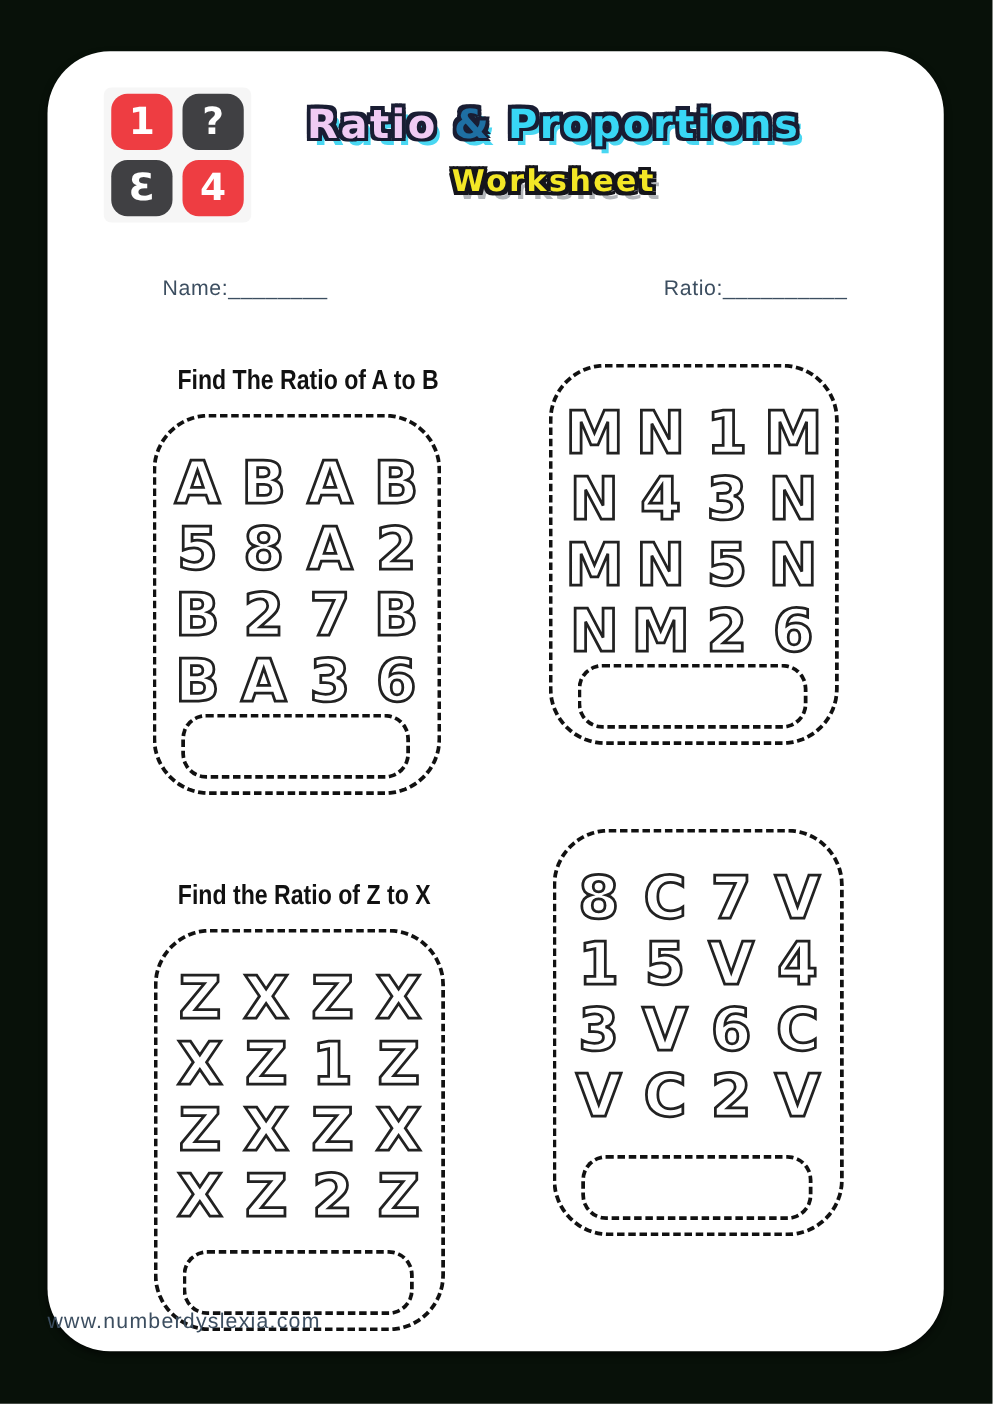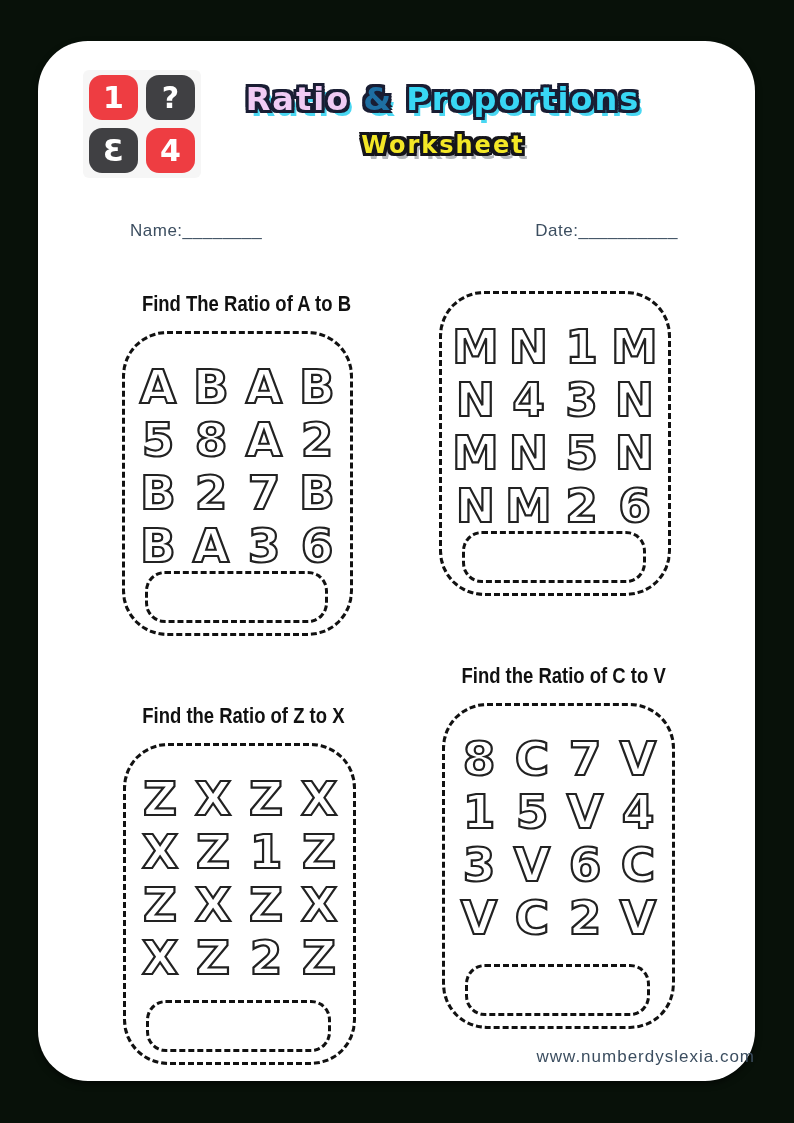--- a/index.html
+++ b/index.html
@@ -97,21 +97,21 @@
   .p1 { left:84px;  top:250px; width:231px; }
   .p1 .dash-box { height:305px; }
   .p2 { left:401px; top:250px; width:232px; }
   .p2 .dash-box { height:305px; }
   .p3 { left:85px;  top:662px; width:233px; }
   .p3 .dash-box { height:322px; }
   .p4 { left:404px; top:622px; width:233px; }
   .p4 .dash-box { height:326px; }
   
   .footer {
-    position:absolute; left:0; right:0; bottom:14px; text-align:right;
+    position:absolute; left:0; right:0; bottom:14px; text-align:left;
     color:#3c4e60; font-size:17px; letter-spacing:1px;
   }
 </style>
 </head>
 <body>
 
 <div class="card">
 
   <div class="logo-bg">
     <div class="logo">
@@ -122,21 +122,21 @@
     </div>
   </div>
 
   <div class="title-wrap">
     <div class="title-line1"><span class="t-out w-pink">Ratio</span><span class="t-out"> </span><span class="t-out w-blue">&amp;</span><span class="t-out"> </span><span class="t-out w-cyan">Proportions</span></div>
     <div class="title-line2"><span class="t-out2 w-yellow">Worksheet</span></div>
   </div>
 
   <div class="fields">
     <div><span>Name:</span><span>________</span></div>
-    <div><span>Date:</span><span>__________</span></div>
+    <div><span>Ratio:</span><span>__________</span></div>
   </div>
 
   <div class="panel p1">
     <div class="sec-title"><span>Find The Ratio of A to B</span></div>
     <div class="dash-box">
       <div class="grid">
           <span class="g">A</span>
           <span class="g">B</span>
           <span class="g">A</span>
           <span class="g">B</span>
@@ -200,21 +200,20 @@
           <span class="g">X</span>
           <span class="g">Z</span>
           <span class="g">2</span>
           <span class="g">Z</span>
         </div>
       <div class="answer"></div>
     </div>
   </div>
 
   <div class="panel p4">
-    <div class="sec-title"><span>Find the Ratio of C to V</span></div>
     <div class="dash-box">
       <div class="grid">
           <span class="g">8</span>
           <span class="g">C</span>
           <span class="g">7</span>
           <span class="g">V</span>
           <span class="g">1</span>
           <span class="g">5</span>
           <span class="g">V</span>
           <span class="g">4</span>

